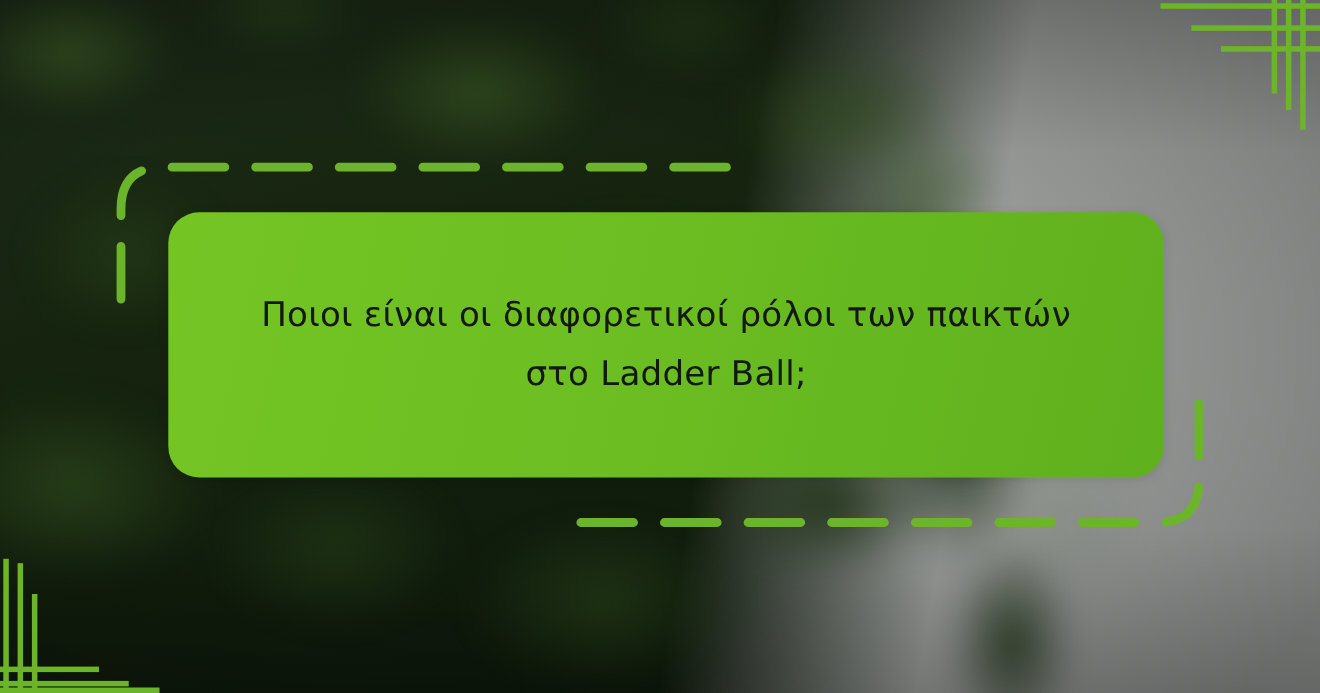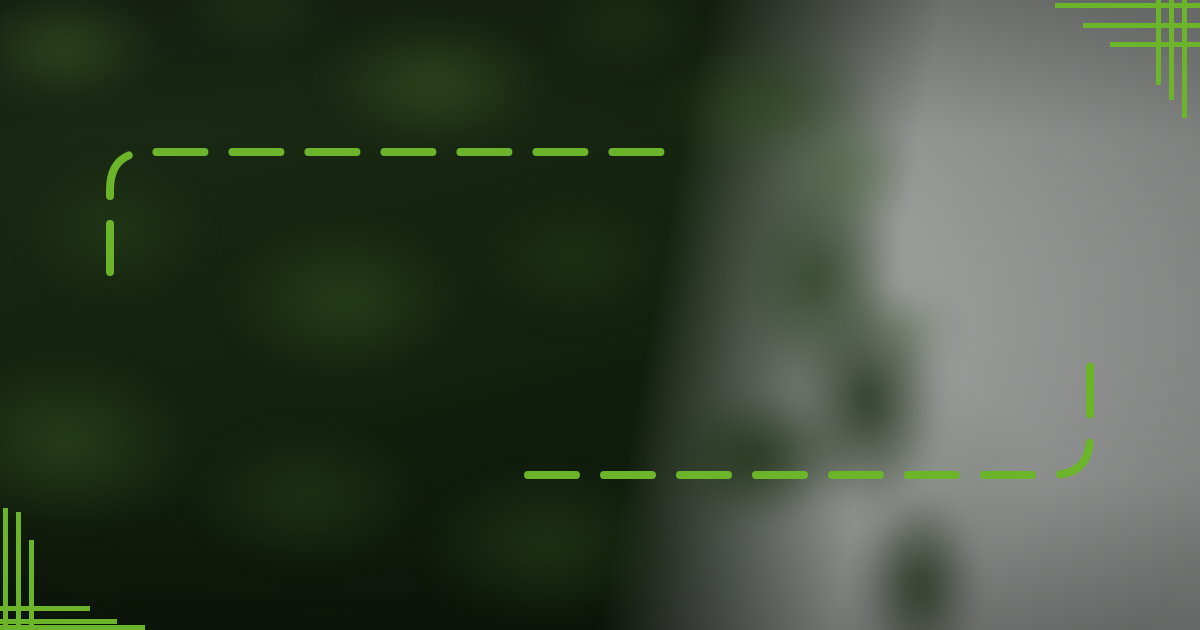--- a/index.html
+++ b/index.html
@@ -136,14 +136,17 @@
 
   <div>
     <div class="ornament" style="left:0px; top:606px; width:90px; height:5px;"></div>
     <div class="ornament" style="left:0px; top:619px; width:117px; height:5px;"></div>
     <div class="ornament" style="left:0px; top:625px; width:145px; height:5px;"></div>
     <div class="ornament" style="left:3px; top:508px; width:5px; height:122px;"></div>
     <div class="ornament" style="left:16px; top:512px; width:5px; height:118px;"></div>
     <div class="ornament" style="left:29px; top:540px; width:5px; height:90px;"></div>
   </div>
 
+  <div class="card">
+    <p class="card-text">Ποιοι είναι οι διαφορετικοί ρόλοι των παικτών στο Ladder Ball;</p>
+  </div>
 
 </div>
 
 </body></html>

